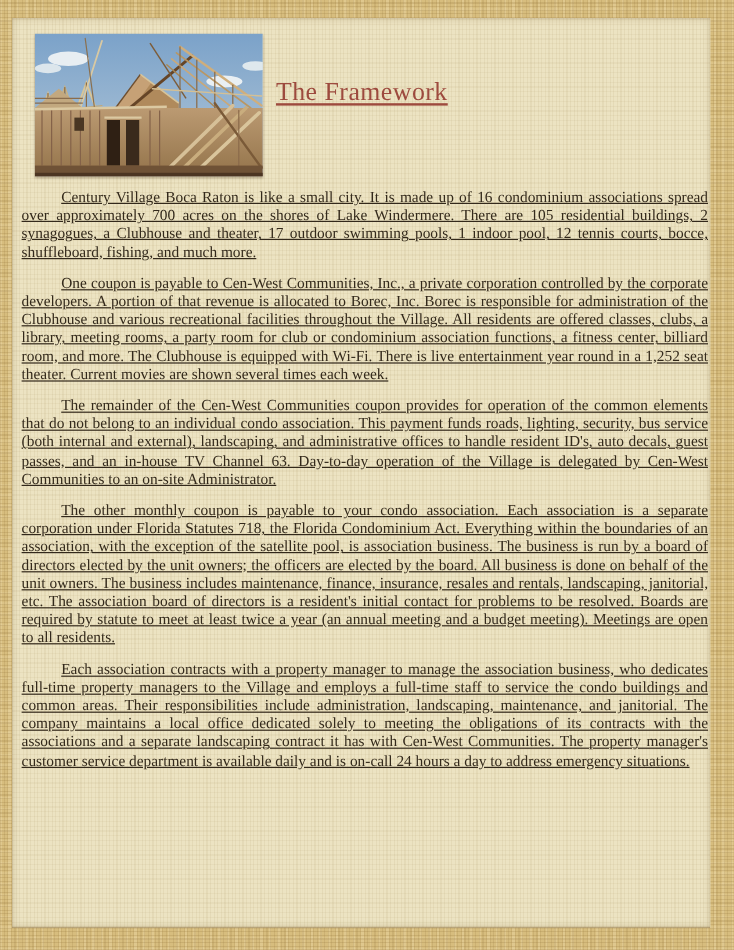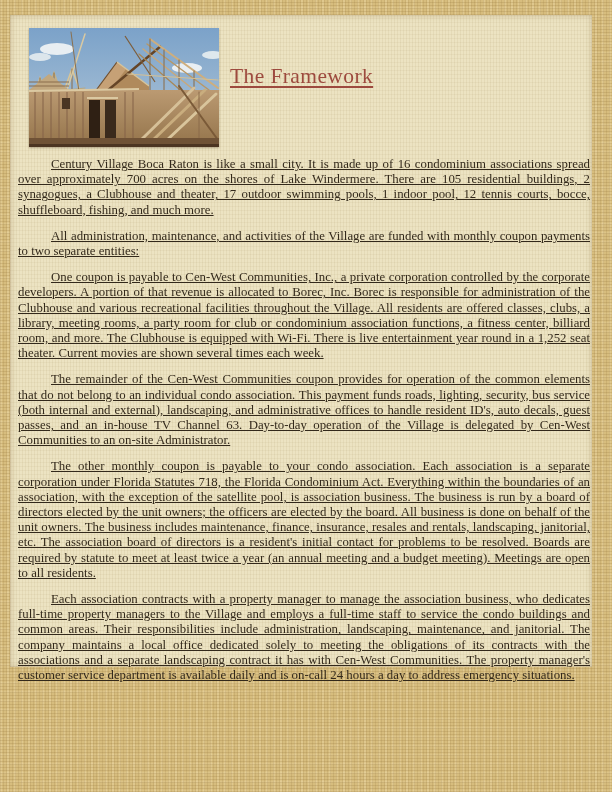--- a/index.html
+++ b/index.html
@@ -12,21 +12,21 @@
     background-image:
       repeating-linear-gradient(0deg, rgba(143,112,54,0.20) 0px, rgba(143,112,54,0.20) 1px, transparent 1px, transparent 3px),
       repeating-linear-gradient(90deg, rgba(143,112,54,0.16) 0px, rgba(143,112,54,0.16) 1px, transparent 1px, transparent 3px),
       repeating-linear-gradient(90deg, rgba(255,242,205,0.20) 0px, rgba(255,242,205,0.20) 2px, transparent 2px, transparent 7px),
       repeating-linear-gradient(0deg, rgba(255,242,205,0.12) 0px, rgba(255,242,205,0.12) 2px, transparent 2px, transparent 9px);
     font-family:"Liberation Serif", serif;
   }
   .page{
     position:absolute;
     left:10px;top:15px;
-    width:582px;height:652px;
+    width:582px;height:758px;
     background-color:#ece3c2;
     background-image:
       repeating-linear-gradient(90deg, rgba(150,125,70,0.09) 0px, rgba(150,125,70,0.09) 1px, transparent 1px, transparent 3px),
       repeating-linear-gradient(0deg, rgba(150,125,70,0.07) 0px, rgba(150,125,70,0.07) 1px, transparent 1px, transparent 4px);
     box-shadow: inset 0 0 6px rgba(120,90,40,0.30), inset 0 0 1px rgba(90,60,20,0.45);
   }
   .photo{
     position:absolute;
     left:19px;top:13px;
     width:190px;height:119px;
@@ -159,21 +159,20 @@
           <rect x="0" y="110" width="190" height="9" fill="#6f5236"></rect>
           <rect x="0" y="116" width="190" height="3" fill="#4c3522"></rect>
         </g>
       </svg>
     </div>
 
     <h1 class="title">The Framework</h1>
 
     <div class="content">
       <p>Century Village Boca Raton is like a small city. It is made up of 16 condominium associations spread over approximately 700 acres on the shores of Lake Windermere. There are 105 residential buildings, 2 synagogues, a Clubhouse and theater, 17 outdoor swimming pools, 1 indoor pool, 12 tennis courts, bocce, shuffleboard, fishing, and much more.</p>
-      <p>All administration, maintenance, and activities of the Village are funded with monthly coupon payments to two separate entities:</p>
       <p>One coupon is payable to Cen-West Communities, Inc., a private corporation controlled by the corporate developers. A portion of that revenue is allocated to Borec, Inc. Borec is responsible for administration of the Clubhouse and various recreational facilities throughout the Village. All residents are offered classes, clubs, a library, meeting rooms, a party room for club or condominium association functions, a fitness center, billiard room, and more. The Clubhouse is equipped with Wi-Fi. There is live entertainment year round in a 1,252 seat theater. Current movies are shown several times each week.</p>
       <p>The remainder of the Cen-West Communities coupon provides for operation of the common elements that do not belong to an individual condo association. This payment funds roads, lighting, security, bus service (both internal and external), landscaping, and administrative offices to handle resident ID's, auto decals, guest passes, and an in-house TV Channel 63. Day-to-day operation of the Village is delegated by Cen-West Communities to an on-site Administrator.</p>
       <p>The other monthly coupon is payable to your condo association. Each association is a separate corporation under Florida Statutes 718, the Florida Condominium Act. Everything within the boundaries of an association, with the exception of the satellite pool, is association business. The business is run by a board of directors elected by the unit owners; the officers are elected by the board. All business is done on behalf of the unit owners. The business includes maintenance, finance, insurance, resales and rentals, landscaping, janitorial, etc. The association board of directors is a resident's initial contact for problems to be resolved. Boards are required by statute to meet at least twice a year (an annual meeting and a budget meeting). Meetings are open to all residents.</p>
       <p>Each association contracts with a property manager to manage the association business, who dedicates full-time property managers to the Village and employs a full-time staff to service the condo buildings and common areas. Their responsibilities include administration, landscaping, maintenance, and janitorial. The company maintains a local office dedicated solely to meeting the obligations of its contracts with the associations and a separate landscaping contract it has with Cen-West Communities. The property manager's customer service department is available daily and is on-call 24 hours a day to address emergency situations.</p>
     </div>
 
   </div>
 </div>
 
 </body></html>

